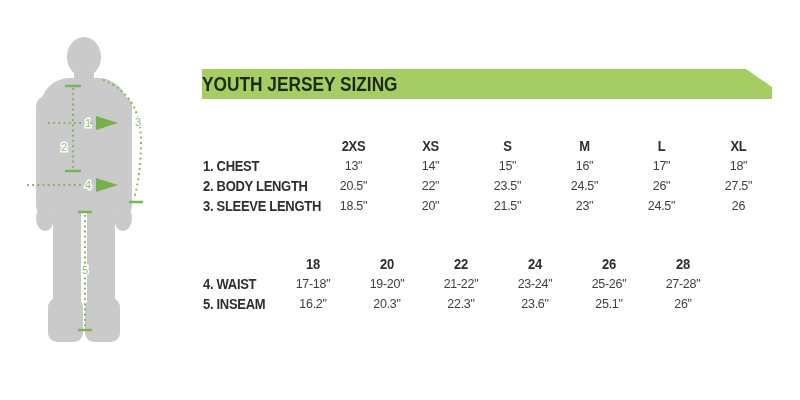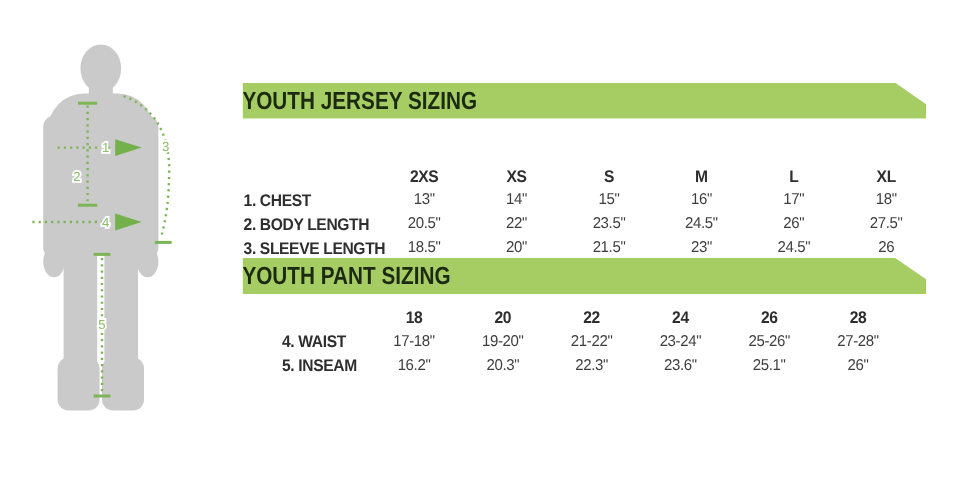--- a/index.html
+++ b/index.html
@@ -18,21 +18,21 @@
   .banner-jersey { top:69px; }
   .banner-pant  { top:215px; }
   .banner-title {
     font-size:18px; font-weight:700; color:#1d2a12; letter-spacing:0px;
     transform:scaleY(1.15) scaleX(0.96); transform-origin:left center;
     white-space:nowrap;
   }
   
   .grid { position:absolute; display:grid; grid-auto-rows:20px; }
   .grid-jersey { left:203px; top:116px; grid-template-columns:112px repeat(6,77px);margin-top:20px; }
-  .grid-pant   { left:203px; top:254px; grid-template-columns:73px repeat(6,74px);margin-left:32px; }
+  .grid-pant   { left:203px; top:254px; grid-template-columns:73px repeat(6,74px); }
   .c { display:flex; align-items:center; justify-content:center;
        font-size:13px; color:#2e2e2e; letter-spacing:-0.3px; white-space:nowrap; }
   .c.h { font-weight:700; transform:scaleY(1.08); }
   .c.l { justify-content:flex-start; font-weight:700; transform:scaleY(1.08);
          transform-origin:left center; }
   .c.v { font-weight:400; font-size:12.5px; color:#3e3e3e; transform:scaleY(1.05); }
   
   .figure-svg { position:absolute; left:10px; top:20px; }
   .marker-text {
     font-size:11px; font-weight:400; fill:#8abf68;
@@ -123,23 +123,20 @@
 
     <div class="c l">3. SLEEVE LENGTH</div>
     <div class="c v">18.5"</div>
     <div class="c v">20"</div>
     <div class="c v">21.5"</div>
     <div class="c v">23"</div>
     <div class="c v">24.5"</div>
     <div class="c v">26</div>
   </div>
 
-  <div class="banner banner-pant">
-    <span class="banner-title">YOUTH PANT SIZING</span>
-  </div>
 
   <div class="grid grid-pant">
     <div class="c"></div>
     <div class="c h">18</div>
     <div class="c h">20</div>
     <div class="c h">22</div>
     <div class="c h">24</div>
     <div class="c h">26</div>
     <div class="c h">28</div>
 

